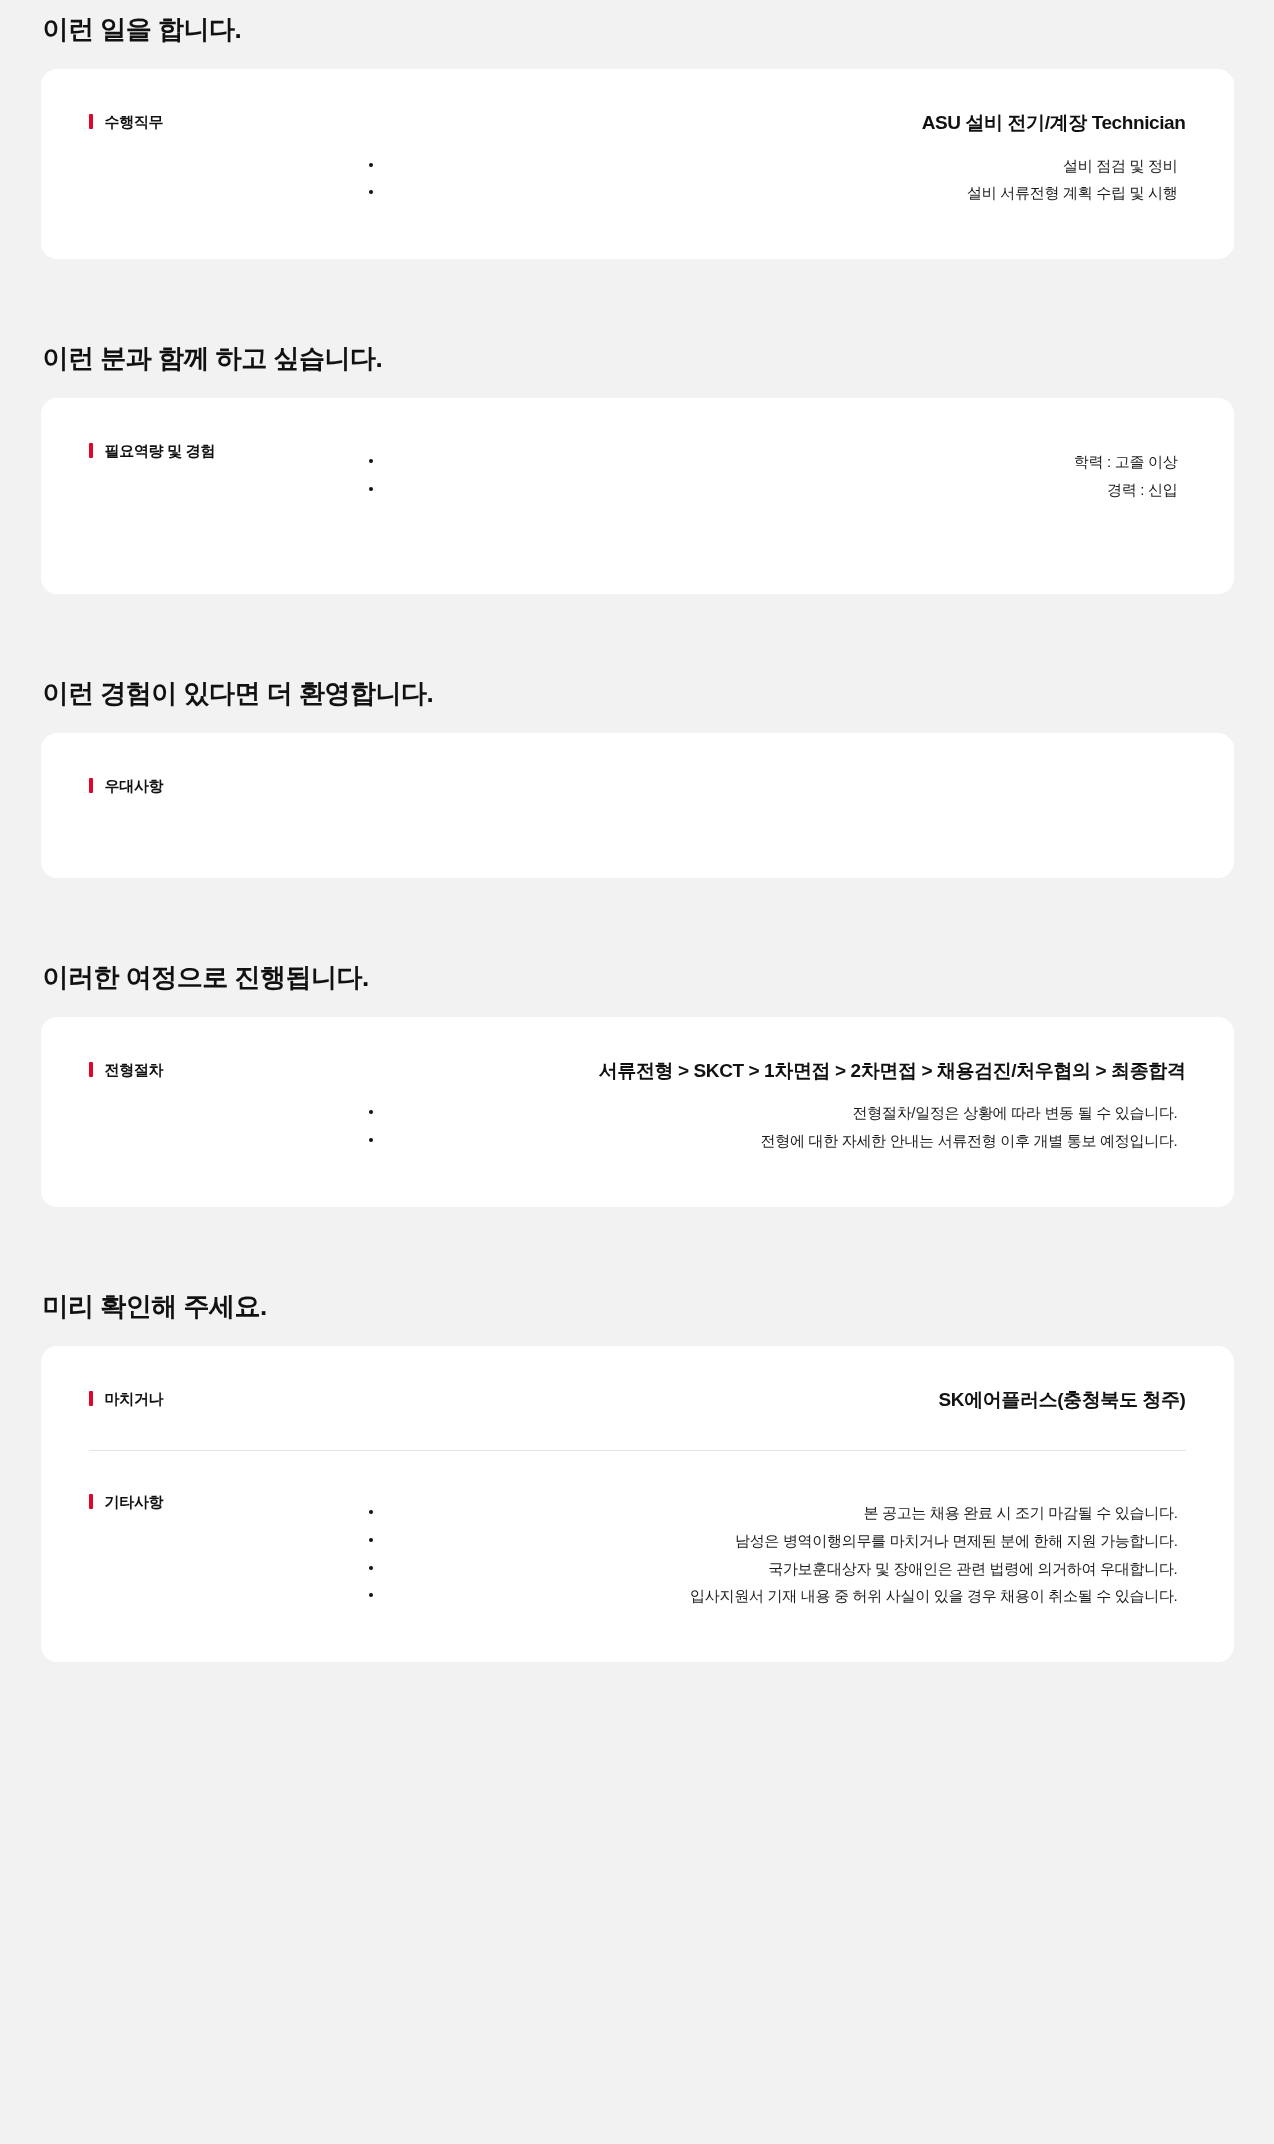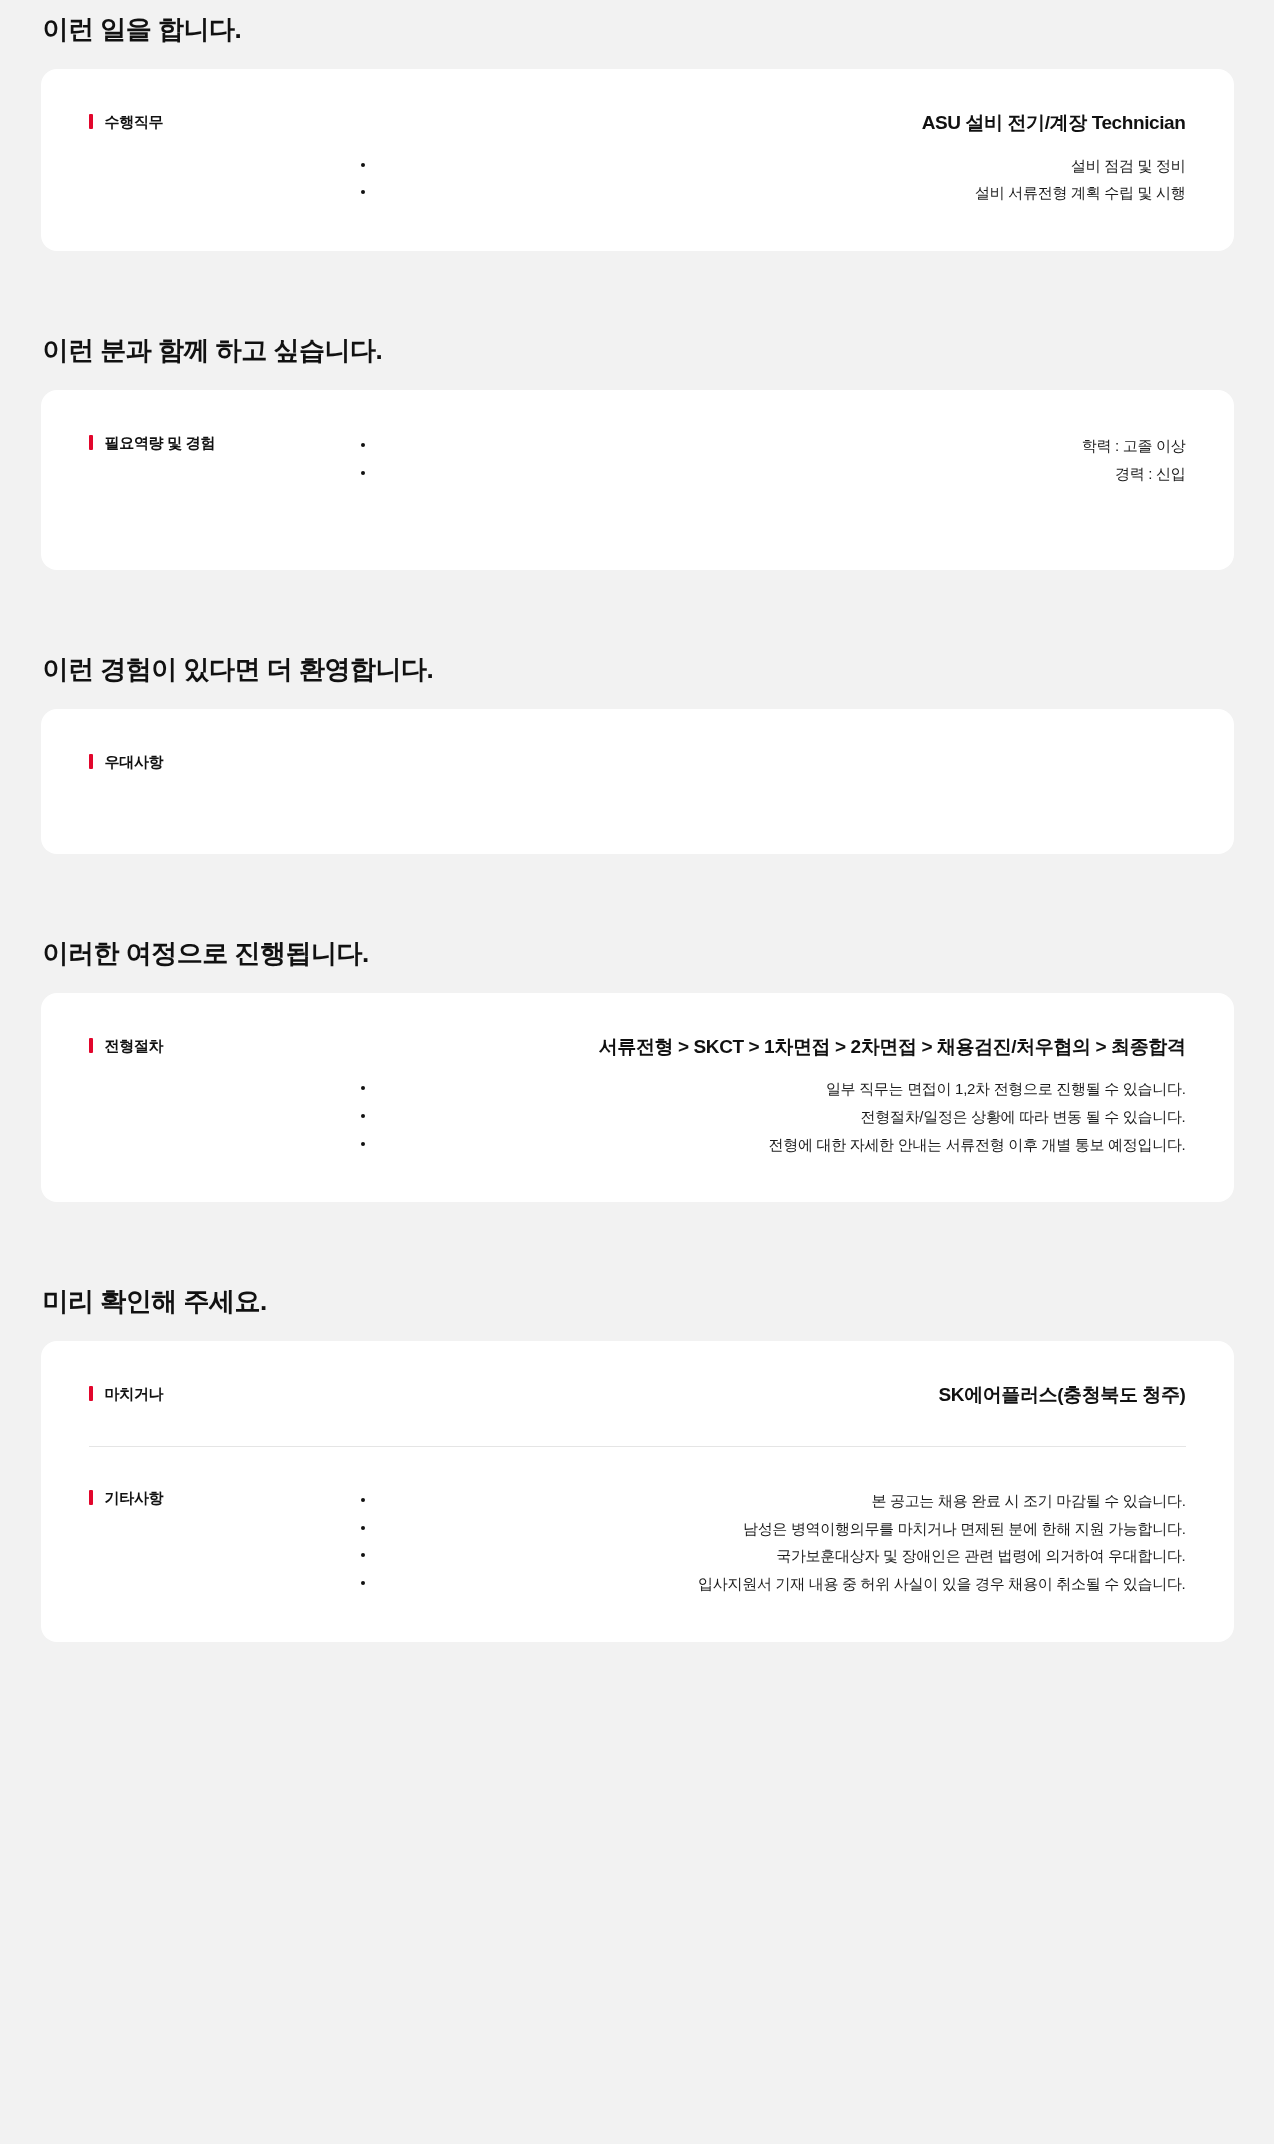--- a/index.html
+++ b/index.html
@@ -69,21 +69,21 @@
   .content-heading {
     font-size: 19px;
     font-weight: bold;
     color: #111;
     letter-spacing: -0.4px;
     margin: 0 0 14px 0;
     line-height: 1.5;
   }
   ul.bullets {
     list-style: none;
-    margin: 0;
+    margin: 8px;
     padding: 0;
   }
   ul.bullets li {
     position: relative;
     padding-left: 16px;
     font-size: 15px;
     line-height: 1.85;
     color: #1a1a1a;
     letter-spacing: -0.3px;
   }
@@ -173,21 +173,20 @@
     <h2 class="section-title">이러한 여정으로 진행됩니다.</h2>
     <div class="card">
       <div class="row">
         <div class="label-col">
           <span class="label-bar"></span>
           <span class="label-text">전형절차</span>
         </div>
         <div class="content-col">
           <p class="content-heading">서류전형 &gt; SKCT &gt; 1차면접 &gt; 2차면접 &gt; 채용검진/처우협의 &gt; 최종합격</p>
           <ul class="bullets">
-            <li>일부 직무는 면접이 1,2차 전형으로 진행될 수 있습니다.</li>
             <li>전형절차/일정은 상황에 따라 변동 될 수 있습니다.</li>
             <li>전형에 대한 자세한 안내는 서류전형 이후 개별 통보 예정입니다.</li>
           </ul>
         </div>
       </div>
     </div>
   </div>
 
   <div class="spacer-md"></div>
 

